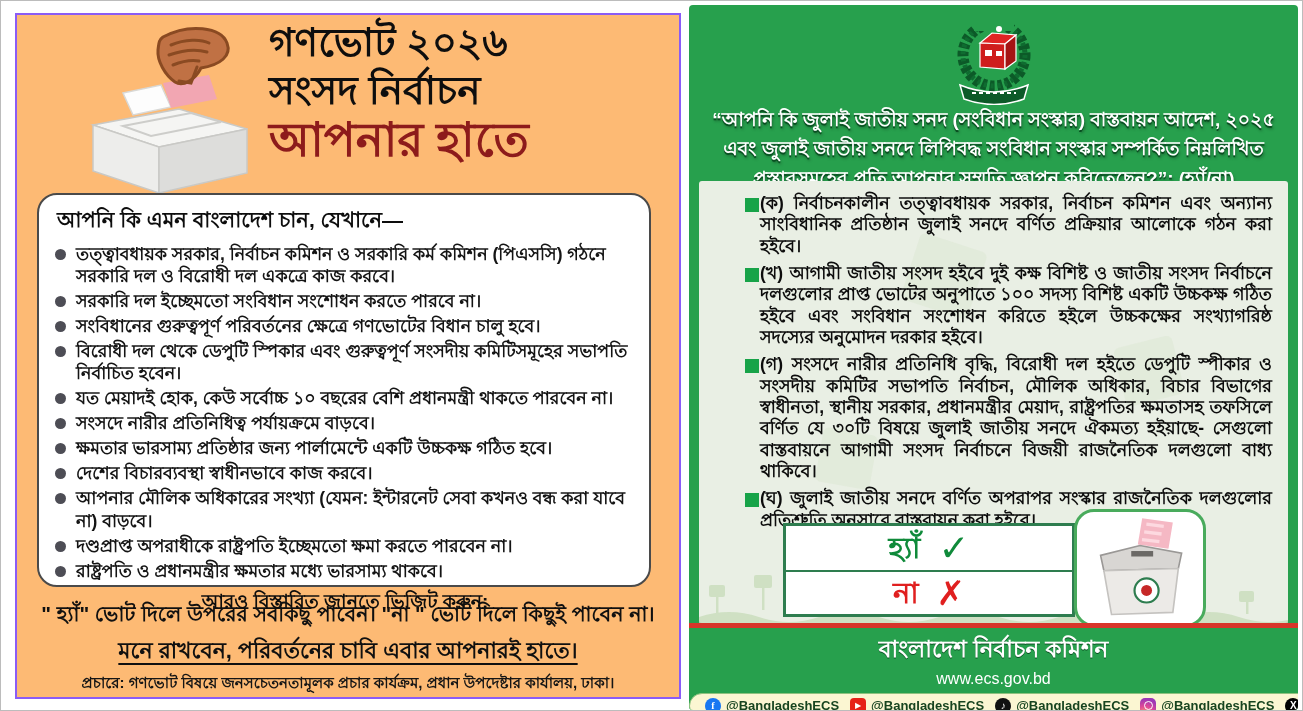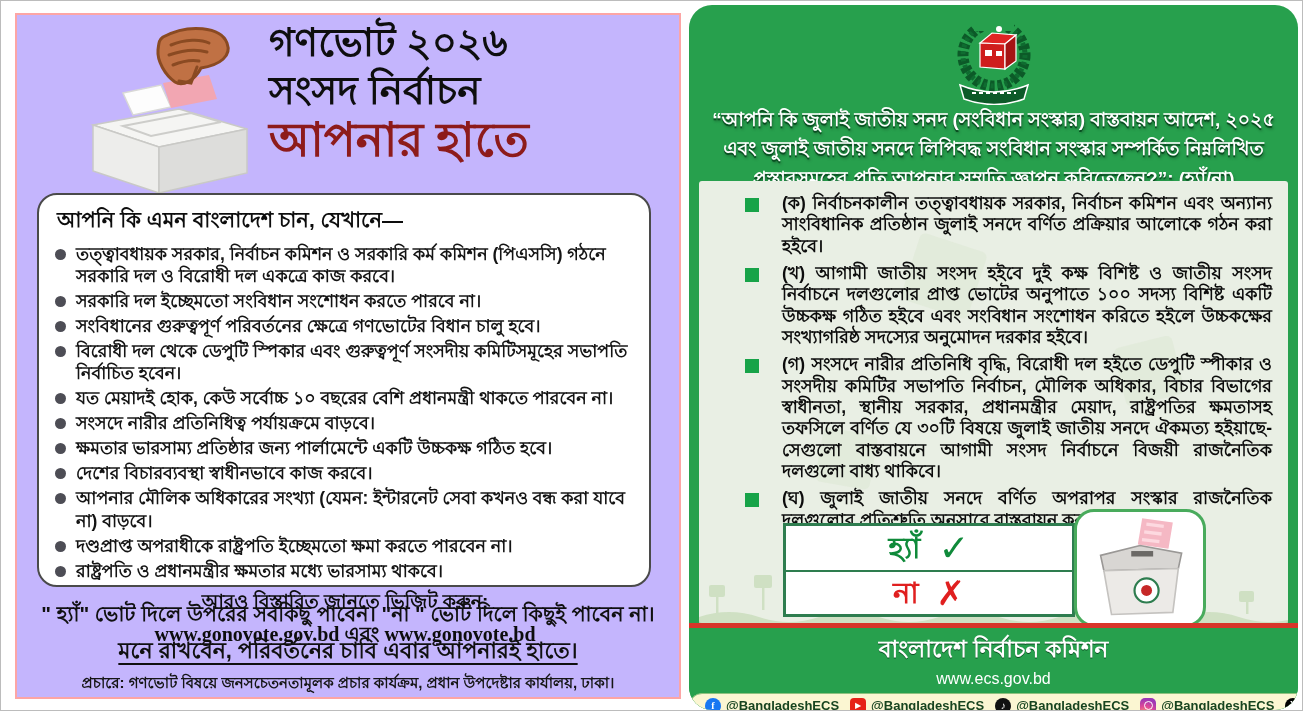--- a/index.html
+++ b/index.html
@@ -1,47 +1,47 @@
 <!DOCTYPE html>
 <html lang="bn"><head>
 <meta charset="utf-8">
 <style>
   html,body{margin:0;padding:0;background:#ffffff;}
   *{box-sizing:border-box;}
   body{font-family:"Liberation Sans","DejaVu Sans",sans-serif;}
   .canvas{position:relative;width:1303px;height:711px;background:#fff;border:1px solid #bcbcbc;overflow:hidden;}
 
   
-  .left-panel{position:absolute;left:14px;top:12px;width:666px;height:686px;background:#c4b5fd;border:2px solid #fca5a5;}
+  .left-panel{position:absolute;left:14px;top:12px;width:666px;height:686px;background:#fdba74;border:2px solid #8b5cf6;}
   .illus{position:absolute;left:28px;top:8px;width:218px;height:172px;}
   .title-block{position:absolute;left:252px;top:4px;width:398px;}
   .title-line{font-size:39px;font-weight:700;color:#0e0e0e;line-height:1.22;white-space:nowrap;}
   .head-line{font-size:47px;font-weight:800;color:#8d1b1b;line-height:1.12;white-space:nowrap;}
 
   .reform-box{position:absolute;left:20px;top:178px;width:614px;height:394px;border:2px solid #4a4a4a;border-radius:20px;padding:9px 14px 6px 16px;background:#fff;}
   .reform-heading{font-size:21px;font-weight:800;color:#0d0d0d;margin:0 0 4px 2px;}
   .bullets{list-style:none;margin:0;padding:0;}
   .bullet{display:flex;gap:10px;margin-bottom:3px;font-size:17.5px;line-height:1.26;font-weight:600;color:#141414;}
   .dot{flex:0 0 11px;width:11px;height:11px;border-radius:50%;background:#4d4d55;margin-top:6px;}
   .visit-label{text-align:center;font-size:19px;font-weight:800;color:#0d0d0d;margin-top:5px;}
   .visit-urls{text-align:center;font-size:20px;font-weight:700;color:#0d0d0d;font-family:"Liberation Serif","DejaVu Serif",serif;}
 
   .vote-note{position:absolute;left:0;top:584px;width:100%;text-align:center;font-size:20.5px;font-weight:800;color:#101010;}
   .remember-note{position:absolute;left:0;top:618px;width:100%;text-align:center;font-size:22px;font-weight:800;color:#101010;text-decoration:underline;text-underline-offset:5px;}
   .credit-note{position:absolute;left:0;top:656px;width:100%;text-align:center;font-size:15px;font-weight:700;color:#151515;}
 
   
-  .right-panel{position:absolute;left:688px;top:4px;width:609px;height:705px;background:#27a04d;border-radius:23px;overflow:hidden;}
+  .right-panel{position:absolute;left:688px;top:4px;width:609px;height:705px;background:#27a04d;border-radius:4px;overflow:hidden;}
   .ec-logo{position:absolute;left:50%;top:8px;transform:translateX(-50%);}
   .question{position:absolute;left:12px;right:12px;top:100px;text-align:center;color:#ffffff;font-weight:800;font-size:19px;line-height:1.55;text-shadow:0 2px 0 #0a4f22,1px 3px 3px rgba(0,0,0,.35);}
 
   .light-area{position:absolute;left:10px;right:10px;top:176px;height:442px;background:#e9efe4;border-radius:3px;}
   .wm{position:absolute;background:#dce8d3;opacity:.55;border-radius:6px;}
   .points{position:relative;list-style:none;margin:0;padding:12px 16px 0 46px;}
-  .pt{display:flex;gap:23px;margin-bottom:6px;font-size:17.5px;line-height:1.22;font-weight:600;color:#0c0c0c;text-align:justify;}
+  .pt{display:flex;gap:1px;margin-bottom:6px;font-size:17.5px;line-height:1.22;font-weight:600;color:#0c0c0c;text-align:justify;}
   .sq{flex:0 0 14px;width:14px;height:14px;background:#17a348;margin-top:5px;}
 
   .yn-table{position:absolute;left:84px;top:342px;width:292px;height:94px;background:#fff;border:3px solid #2e7d4f;}
   .yn-row{height:44px;display:flex;align-items:center;justify-content:center;gap:18px;}
   .yn-row + .yn-row{border-top:2px solid #2e7d4f;}
   .yes-label{color:#0f8a3a;font-size:29px;font-weight:800;line-height:1;}
   .no-label{color:#e01f1f;font-size:29px;font-weight:800;line-height:1;}
   .check-mark{color:#0f8a3a;font-size:37px;font-weight:800;line-height:1;}
   .cross-mark{color:#e01f1f;font-size:34px;font-weight:800;line-height:1;}
 
@@ -134,21 +134,20 @@
         <li class="bullet">
             <span class="dot"></span>
             <span>দণ্ডপ্রাপ্ত অপরাধীকে রাষ্ট্রপতি ইচ্ছেমতো ক্ষমা করতে পারবেন না।</span>
           </li>
         <li class="bullet">
             <span class="dot"></span>
             <span>রাষ্ট্রপতি ও প্রধানমন্ত্রীর ক্ষমতার মধ্যে ভারসাম্য থাকবে।</span>
           </li>
       </ul>
       <div class="visit-label">আরও বিস্তারিত জানতে ভিজিট করুন:</div>
-      <div class="visit-urls">www.gonovote.gov.bd এবং www.gonovote.bd</div>
     </div>
 
     <div class="vote-note">" হ্যাঁ" ভোট দিলে উপরের সবকিছু পাবেন।  "না " ভোট দিলে কিছুই পাবেন না।</div>
     <div class="remember-note">মনে রাখবেন, পরিবর্তনের চাবি এবার আপনারই হাতে।</div>
     <div class="credit-note">প্রচারে: গণভোট বিষয়ে জনসচেতনতামূলক প্রচার কার্যক্রম, প্রধান উপদেষ্টার কার্যালয়, ঢাকা।</div>
   </div>
 
   <div class="right-panel">
 
     <svg class="ec-logo" width="100" height="92" viewBox="0 0 100 92" aria-hidden="true">

